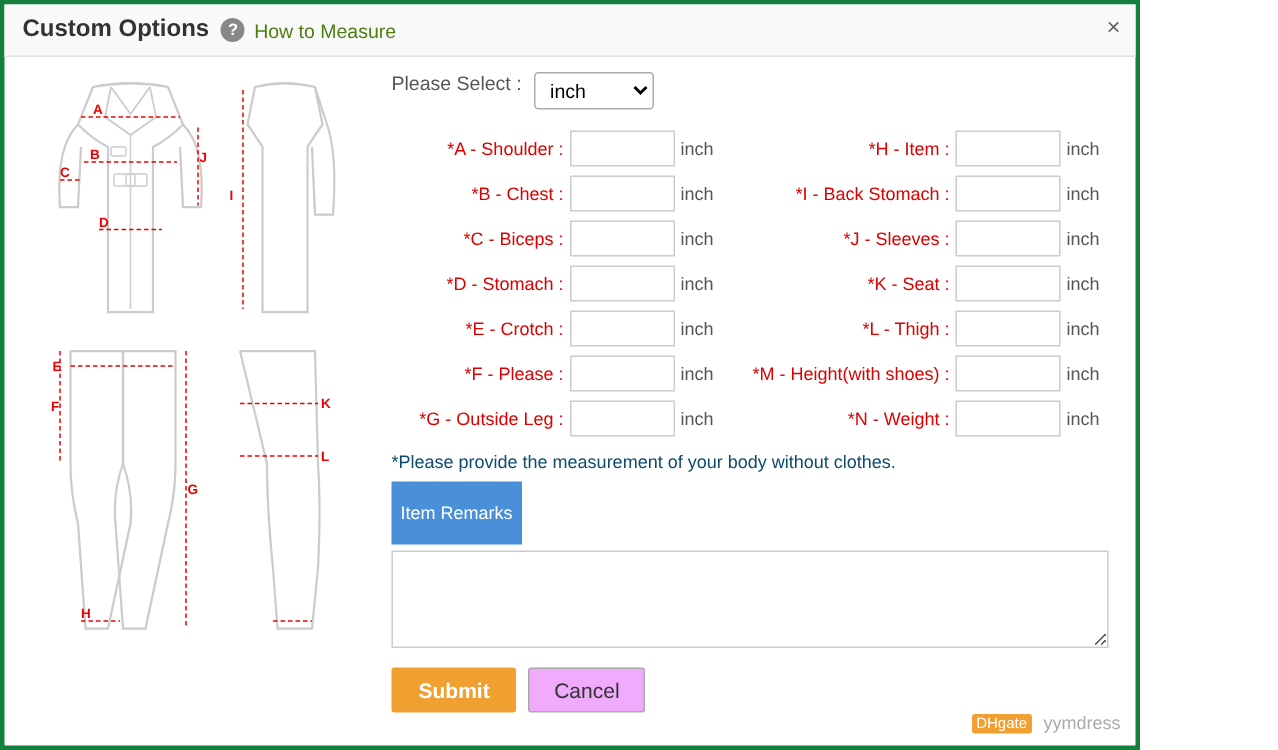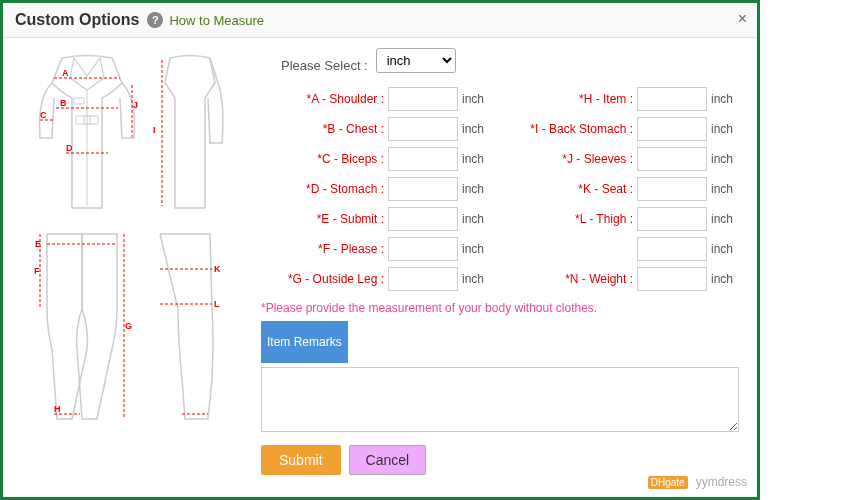--- a/index.html
+++ b/index.html
@@ -88,23 +88,22 @@
       display: block;
     }
     
     .form-section {
       flex: 1;
       padding: 0 10px;
       overflow-y: auto;
     }
     .select-row {
       display: flex;
-      align-items: flex-end;
+      align-items: flex-start;
       margin-bottom: 14px;
-      margin-left: 20px;
     }
     .select-label {
       margin-right: 8px;
       font-size: 13px;
       color: #555;
     }
     .unit-select {
       padding: 3px 6px;
       font-size: 13px;
       border: 1px solid #aaa;
@@ -138,21 +137,21 @@
       font-size: 12px;
     }
     .field-unit {
       font-size: 12px;
       color: #555;
       margin-left: 4px;
       width: 28px;
     }
     .note-text {
       font-size: 12px;
-      color: #ec4899;
+      color: #0c4a6e;
       margin-top: 10px;
       margin-bottom: 6px;
     }
     .item-remarks-label {
       display: inline-block;
       background: #4a90d9;
       color: #fff;
       font-size: 12px;
       padding: 14px 6px;
       margin-bottom: 4px;
@@ -171,21 +170,21 @@
       align-items: center;
       margin-top: 10px;
       gap: 8px;
     }
     .submit-btn {
       background: #f0a030;
       color: #fff;
       border: none;
       padding: 7px 18px;
       font-size: 14px;
-      font-weight: normal;
+      font-weight: bold;
       cursor: pointer;
       border-radius: 2px;
     }
     .cancel-btn {
       background: #f0abfc;
       color: #333;
       border: 1px solid #aaa;
       padding: 6px 16px;
       font-size: 14px;
       cursor: pointer;
@@ -364,36 +363,37 @@
           <input class="field-input" type="text" value="" style="">
           <span class="field-unit">inch</span>
         </div>
         <div class="field-row">
           <span class="field-label">*K - Seat :</span>
           <input class="field-input" type="text" value="" style="">
           <span class="field-unit">inch</span>
         </div>
 
         <div class="field-row">
-          <span class="field-label">*E - Submit :</span>
+          <span class="field-label">*E - Crotch :</span>
           <input class="field-input" type="text" value="" style="">
           <span class="field-unit">inch</span>
         </div>
         <div class="field-row">
           <span class="field-label">*L - Thigh :</span>
           <input class="field-input" type="text" value="" style="">
           <span class="field-unit">inch</span>
         </div>
 
         <div class="field-row">
           <span class="field-label">*F - Please :</span>
           <input class="field-input" type="text" value="" style="">
           <span class="field-unit">inch</span>
         </div>
         <div class="field-row">
+          <span class="field-label">*M - Height(with shoes) :</span>
           <input class="field-input" type="text" value="" style="">
           <span class="field-unit">inch</span>
         </div>
 
         <div class="field-row">
           <span class="field-label">*G - Outside Leg :</span>
           <input class="field-input" type="text" value="" style="">
           <span class="field-unit">inch</span>
         </div>
         <div class="field-row">

